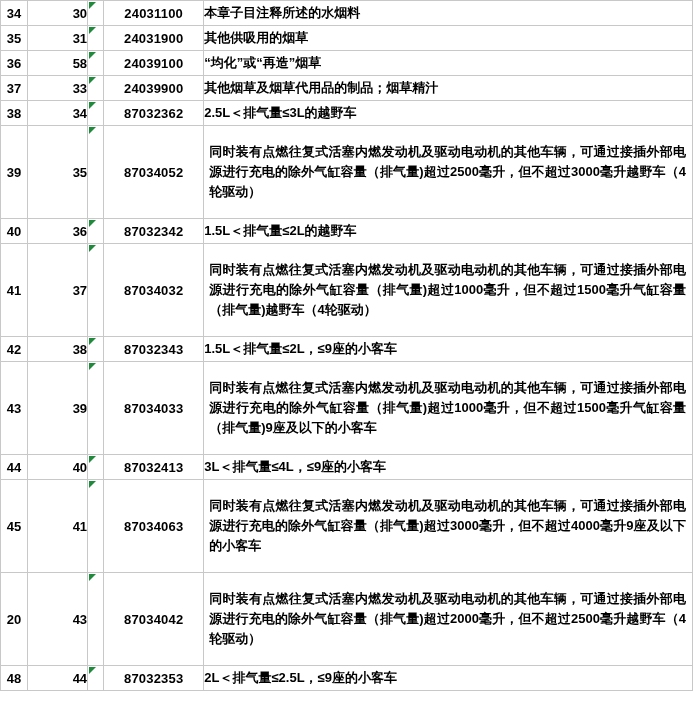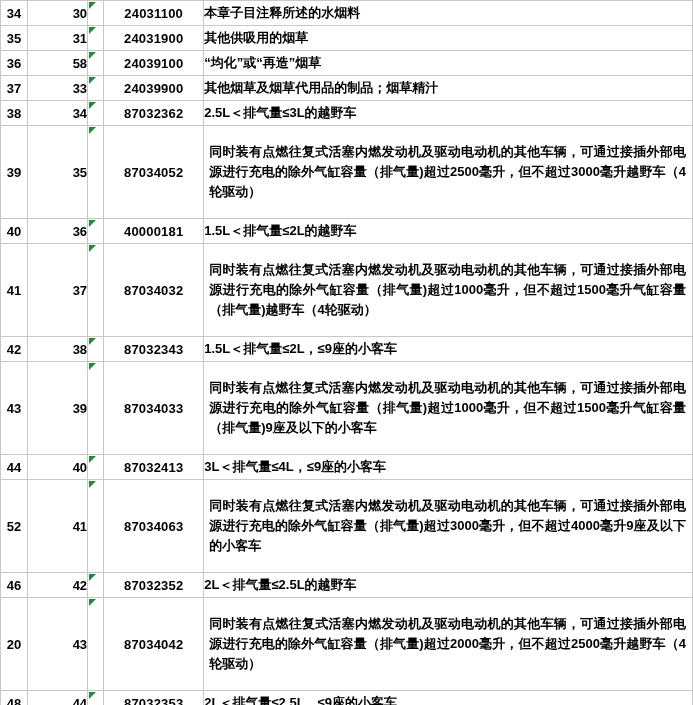--- a/index.html
+++ b/index.html
@@ -142,21 +142,21 @@
         </td>
         <td class="code">87034052</td>
         <td class="desc multi">同时装有点燃往复式活塞内燃发动机及驱动电动机的其他车辆，可通过接插外部电源进行充电的除外气缸容量（排气量)超过2500毫升，但不超过3000毫升越野车（4轮驱动）</td>
       </tr>
       <tr class="short">
         <td class="rownum">40</td>
         <td class="seq">36</td>
         <td class="mark">
           <span class="tri"></span>
         </td>
-        <td class="code">40000181</td>
+        <td class="code">87032342</td>
         <td class="desc">1.5L＜排气量≤2L的越野车</td>
       </tr>
       <tr class="tall">
         <td class="rownum">41</td>
         <td class="seq">37</td>
         <td class="mark">
           <span class="tri"></span>
         </td>
         <td class="code">87034032</td>
         <td class="desc multi">同时装有点燃往复式活塞内燃发动机及驱动电动机的其他车辆，可通过接插外部电源进行充电的除外气缸容量（排气量)超过1000毫升，但不超过1500毫升气缸容量（排气量)越野车（4轮驱动）</td>
@@ -182,36 +182,27 @@
       <tr class="short">
         <td class="rownum">44</td>
         <td class="seq">40</td>
         <td class="mark">
           <span class="tri"></span>
         </td>
         <td class="code">87032413</td>
         <td class="desc">3L＜排气量≤4L，≤9座的小客车</td>
       </tr>
       <tr class="tall">
-        <td class="rownum">52</td>
+        <td class="rownum">45</td>
         <td class="seq">41</td>
         <td class="mark">
           <span class="tri"></span>
         </td>
         <td class="code">87034063</td>
         <td class="desc multi">同时装有点燃往复式活塞内燃发动机及驱动电动机的其他车辆，可通过接插外部电源进行充电的除外气缸容量（排气量)超过3000毫升，但不超过4000毫升9座及以下的小客车</td>
-      </tr>
-      <tr class="short">
-        <td class="rownum">46</td>
-        <td class="seq">42</td>
-        <td class="mark">
-          <span class="tri"></span>
-        </td>
-        <td class="code">87032352</td>
-        <td class="desc">2L＜排气量≤2.5L的越野车</td>
       </tr>
       <tr class="tall">
         <td class="rownum">20</td>
         <td class="seq">43</td>
         <td class="mark">
           <span class="tri"></span>
         </td>
         <td class="code">87034042</td>
         <td class="desc multi">同时装有点燃往复式活塞内燃发动机及驱动电动机的其他车辆，可通过接插外部电源进行充电的除外气缸容量（排气量)超过2000毫升，但不超过2500毫升越野车（4轮驱动）</td>
       </tr>

